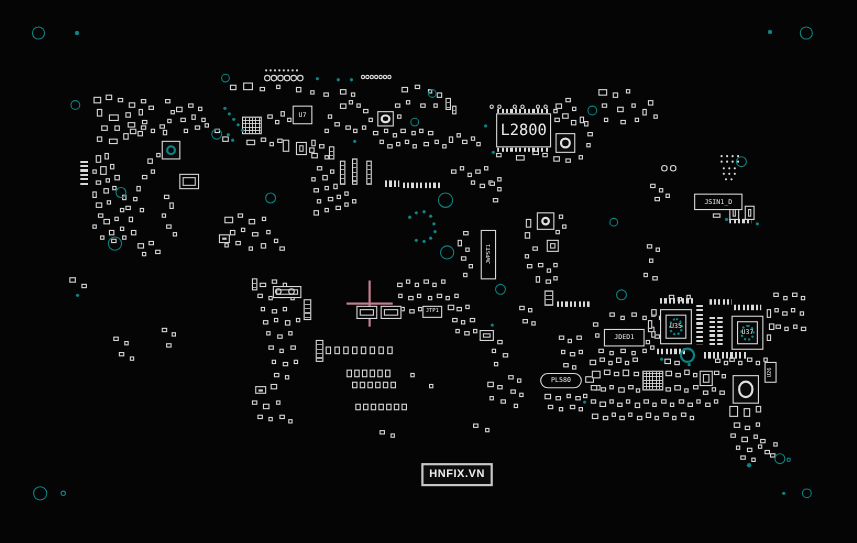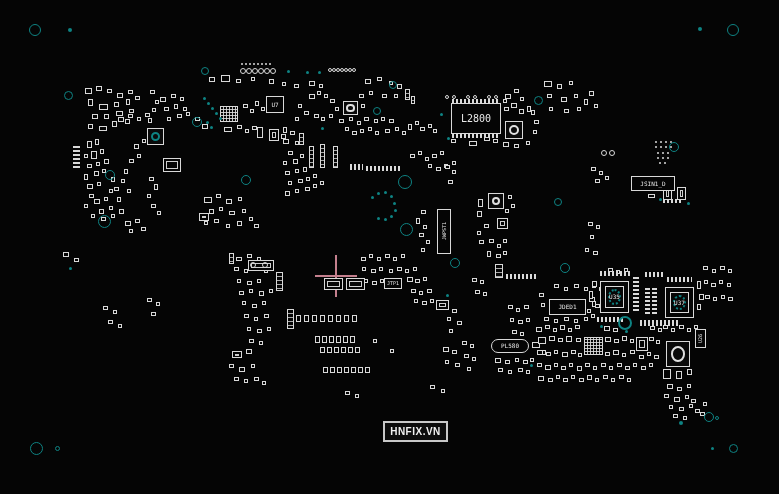--- a/index.html
+++ b/index.html
@@ -696,21 +696,21 @@
     <div class="hole-dot" style="left: 202.5px; top: 96.5px; width: 3px; height: 3px;"></div>
     <div class="hole-dot" style="left: 206.5px; top: 101.5px; width: 3px; height: 3px;"></div>
     <div class="hole-dot" style="left: 210.5px; top: 106.5px; width: 3px; height: 3px;"></div>
     <div class="hole-dot" style="left: 214.5px; top: 111.5px; width: 3px; height: 3px;"></div>
     <div class="hole-dot" style="left: 218.5px; top: 116.5px; width: 3px; height: 3px;"></div>
     <div class="hole-dot" style="left: 205.5px; top: 120.5px; width: 3px; height: 3px;"></div>
     <div class="hole-dot" style="left: 209.5px; top: 125.5px; width: 3px; height: 3px;"></div>
     <div class="hole-dot" style="left: 624.5px; top: 329.5px; width: 3px; height: 3px;"></div>
     <div class="hole-dot" style="left: 599.5px; top: 324.5px; width: 3px; height: 3px;"></div>
     <div class="lc lc-ic" style="left: 451px; top: 103px; width: 50px; height: 31px;">
-      <span class="lbl" style="font-size: 10px;">L2800</span>
+      <span class="lbl" style="font-size: 14px;">L2800</span>
     </div>
     <div class="lc lc-conn" style="left: 631px; top: 176px; width: 44px; height: 15px;">
       <span class="lbl" style="font-size: 6px;">JSIN1_D</span>
     </div>
     <div class="lc lc-conn" style="left: 549px; top: 299px; width: 37px; height: 16px;">
       <span class="lbl" style="font-size: 6px;">JDED1</span>
     </div>
     <div class="lc lc-pill" style="left: 491px; top: 339px; width: 38px; height: 14px;">
       <span class="lbl" style="font-size: 6px;">PL580</span>
     </div>

